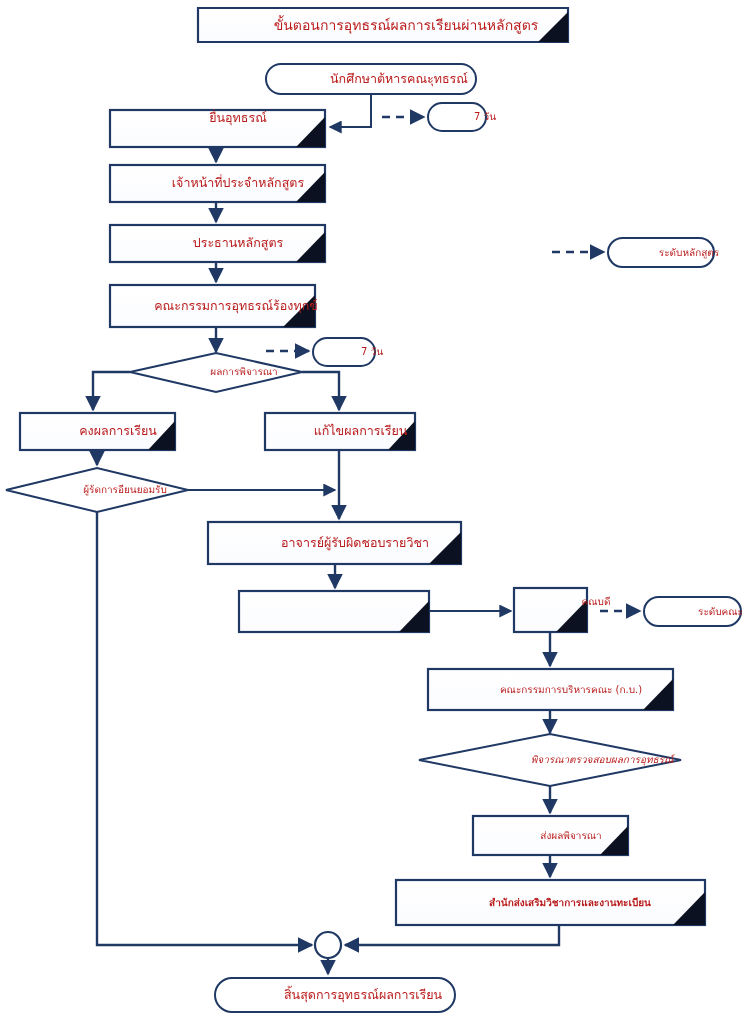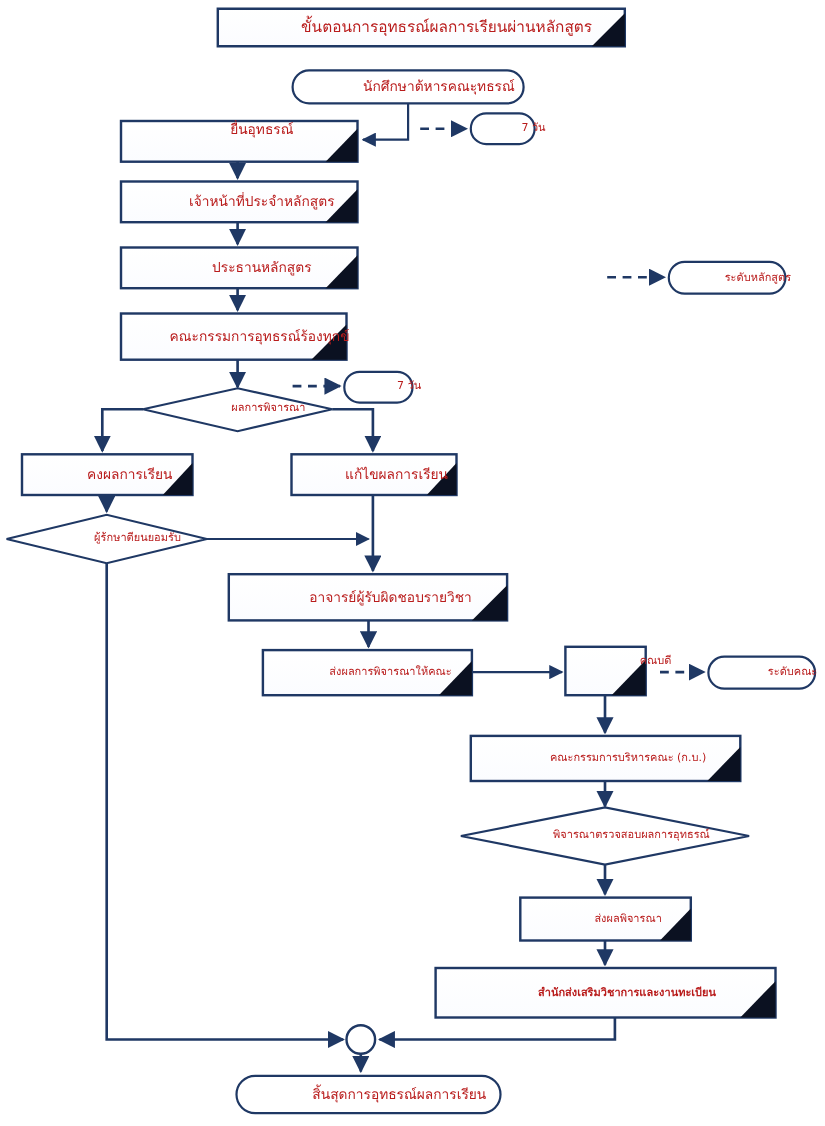--- a/index.html
+++ b/index.html
@@ -209,33 +209,32 @@
   <div class="node-label label-sm" style="left:313px; top:338px; width:62px; height:28px;">7 วัน</div>
 
   <div class="node-label label-sm" style="left:608px; top:238px; width:106px; height:29px;">ระดับหลักสูตร</div>
 
   <div class="node-label label-sm" style="left:146px; top:358px; width:140px; height:28px;">ผลการพิจารณา</div>
 
   <div class="node-label" style="left:20px; top:413px; width:140px; height:37px;">คงผลการเรียน</div>
 
   <div class="node-label" style="left:265px; top:413px; width:135px; height:37px;">แก้ไขผลการเรียน</div>
 
-  <div class="node-label label-sm" style="left:24px; top:476px; width:146px; height:28px;">ผู้ร้กษาตียนยอมรับ</div>
+  <div class="node-label label-sm" style="left:24px; top:476px; width:146px; height:28px;">ผู้ร้ดการอียนยอมรับ</div>
 
   <div class="node-label" style="left:208px; top:522px; width:238px; height:42px;">อาจารย์ผู้รับผิดชอบรายวิชา</div>
 
-  <div class="node-label label-sm" style="left:239px; top:591px; width:176px; height:41px;">ส่งผลการพิจารณาให้คณะ</div>
 
   <div class="node-label label-sm" style="left:514px; top:580px; width:62px; height:44px;margin-left:23px;">คณบดี</div>
 
   <div class="node-label label-sm" style="left:644px; top:597px; width:97px; height:29px;">ระดับคณะ</div>
 
   <div class="node-label label-sm" style="left:428px; top:669px; width:230px; height:41px;">คณะกรรมการบริหารคณะ (ก.บ.)</div>
 
-  <div class="node-label label-sm" style="left:436px; top:746px; width:220px; height:28px;">พิจารณาตรวจสอบผลการอุทธรณ์</div>
+  <div class="node-label label-sm" style="left:464px; top:746px; width:220px; height:28px;font-style:italic;">พิจารณาตรวจสอบผลการอุทธรณ์</div>
 
   <div class="node-label label-sm" style="left:473px; top:816px; width:140px; height:39px;">ส่งผลพิจารณา</div>
 
   <div class="node-label label-sm" style="left:396px; top:880px; width:292px; height:45px;font-weight:bold;">สำนักส่งเสริมวิชาการและงานทะเบียน</div>
 
   <div class="node-label" style="left:215px; top:978px; width:240px; height:34px;">สิ้นสุดการอุทธรณ์ผลการเรียน</div>
 
 </div>
 
 </body></html>

